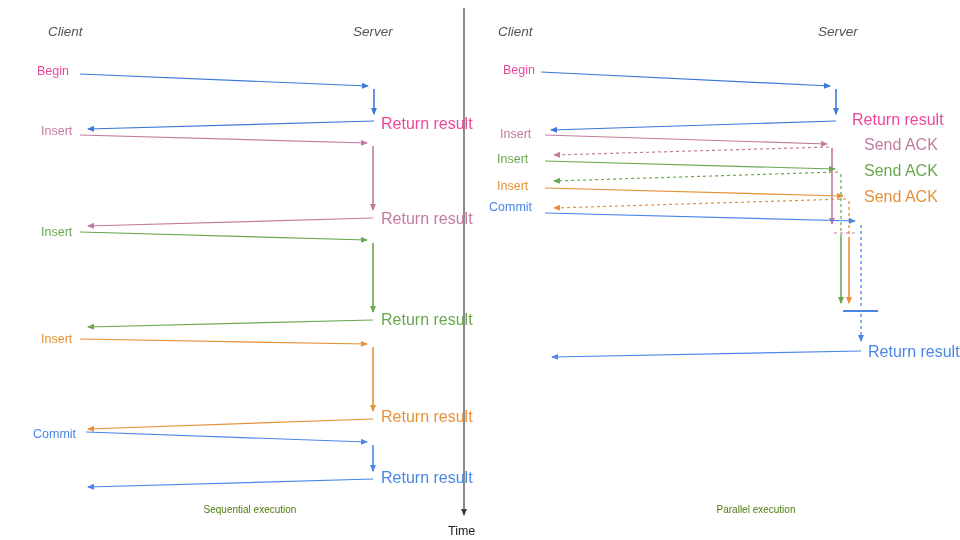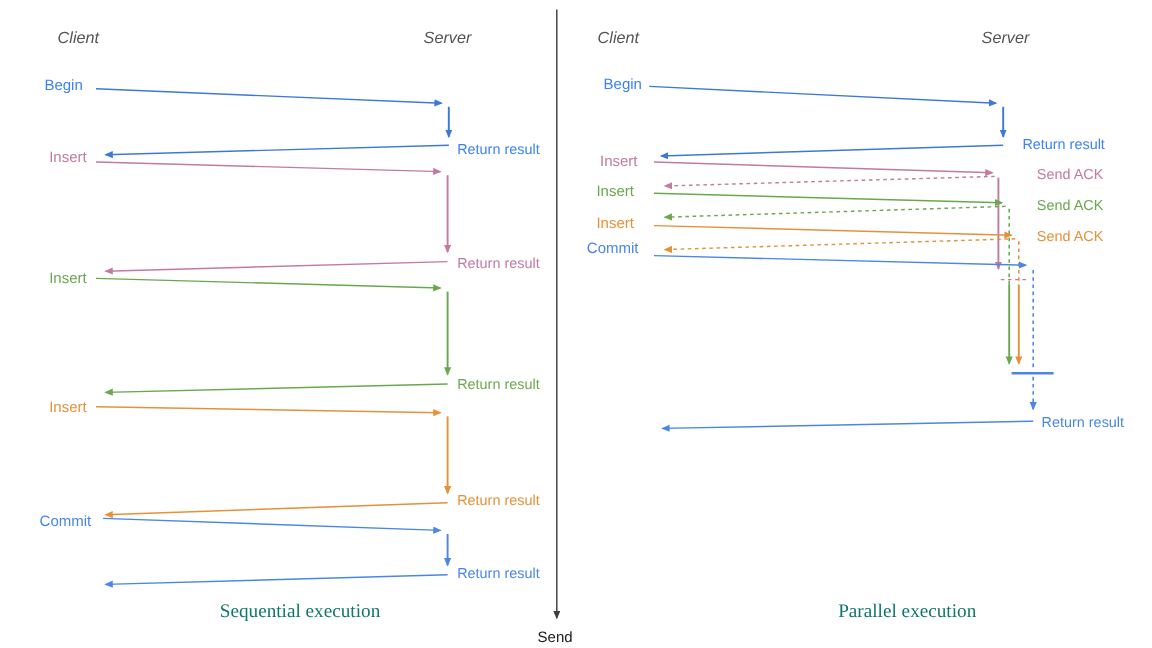--- a/index.html
+++ b/index.html
@@ -4,24 +4,24 @@
 <style>
   html,body{margin:0;padding:0;background:#ffffff;}
   #stage{
     position:relative;width:960px;height:540px;background:#ffffff;overflow:hidden;
     font-family:"Liberation Sans", sans-serif;
     padding-left:40px;
   }
   #wires{position:absolute;left:0;top:0;width:960px;height:540px;}
   .lbl{position:absolute;white-space:nowrap;line-height:14px;font-size:12.5px;}
   .hdr{font-size:13.5px;font-style:italic;color:#545454;}
-  .resp{font-size:12px;}
-  .title{font-size:16px;color:#0f766e;text-align:center;width:220px;font-family:Liberation Serif, serif;}
+  .resp{font-size:16px;}
+  .title{font-size:10px;color:#4d7c0f;text-align:center;width:220px;}
   .time{font-size:12.5px;color:#1a1a1a;}
-  .c-blue{color:#3b82f6;}
+  .c-blue{color:#ec4899;}
   .c-blueL{color:#4a86e8;text-align:right;}
   .c-pink{color:#c27ba0;}
   .c-green{color:#6aa84f;}
   .c-orange{color:#e69138;}
 </style>
 </head>
 <body>
 
 <div id="stage">
 
@@ -140,15 +140,15 @@
   <div class="lbl resp c-green" style="left:864px;top:164px;">Send ACK</div>
 
   <div class="lbl c-orange" style="left:497px;top:179px;">Insert</div>
   <div class="lbl resp c-orange" style="left:864px;top:190px;">Send ACK</div>
 
   <div class="lbl c-blueL" style="left:489px;top:200px;">Commit</div>
   <div class="lbl resp c-blueL" style="left:868px;top:345px;">Return result</div>
 
   <div class="lbl title" style="left:646px;top:503px;">Parallel execution</div>
 
-  <div class="lbl time" style="left:448px;top:524px;">Send</div>
+  <div class="lbl time" style="left:448px;top:524px;">Time</div>
 
 </div>
 
 </body></html>

